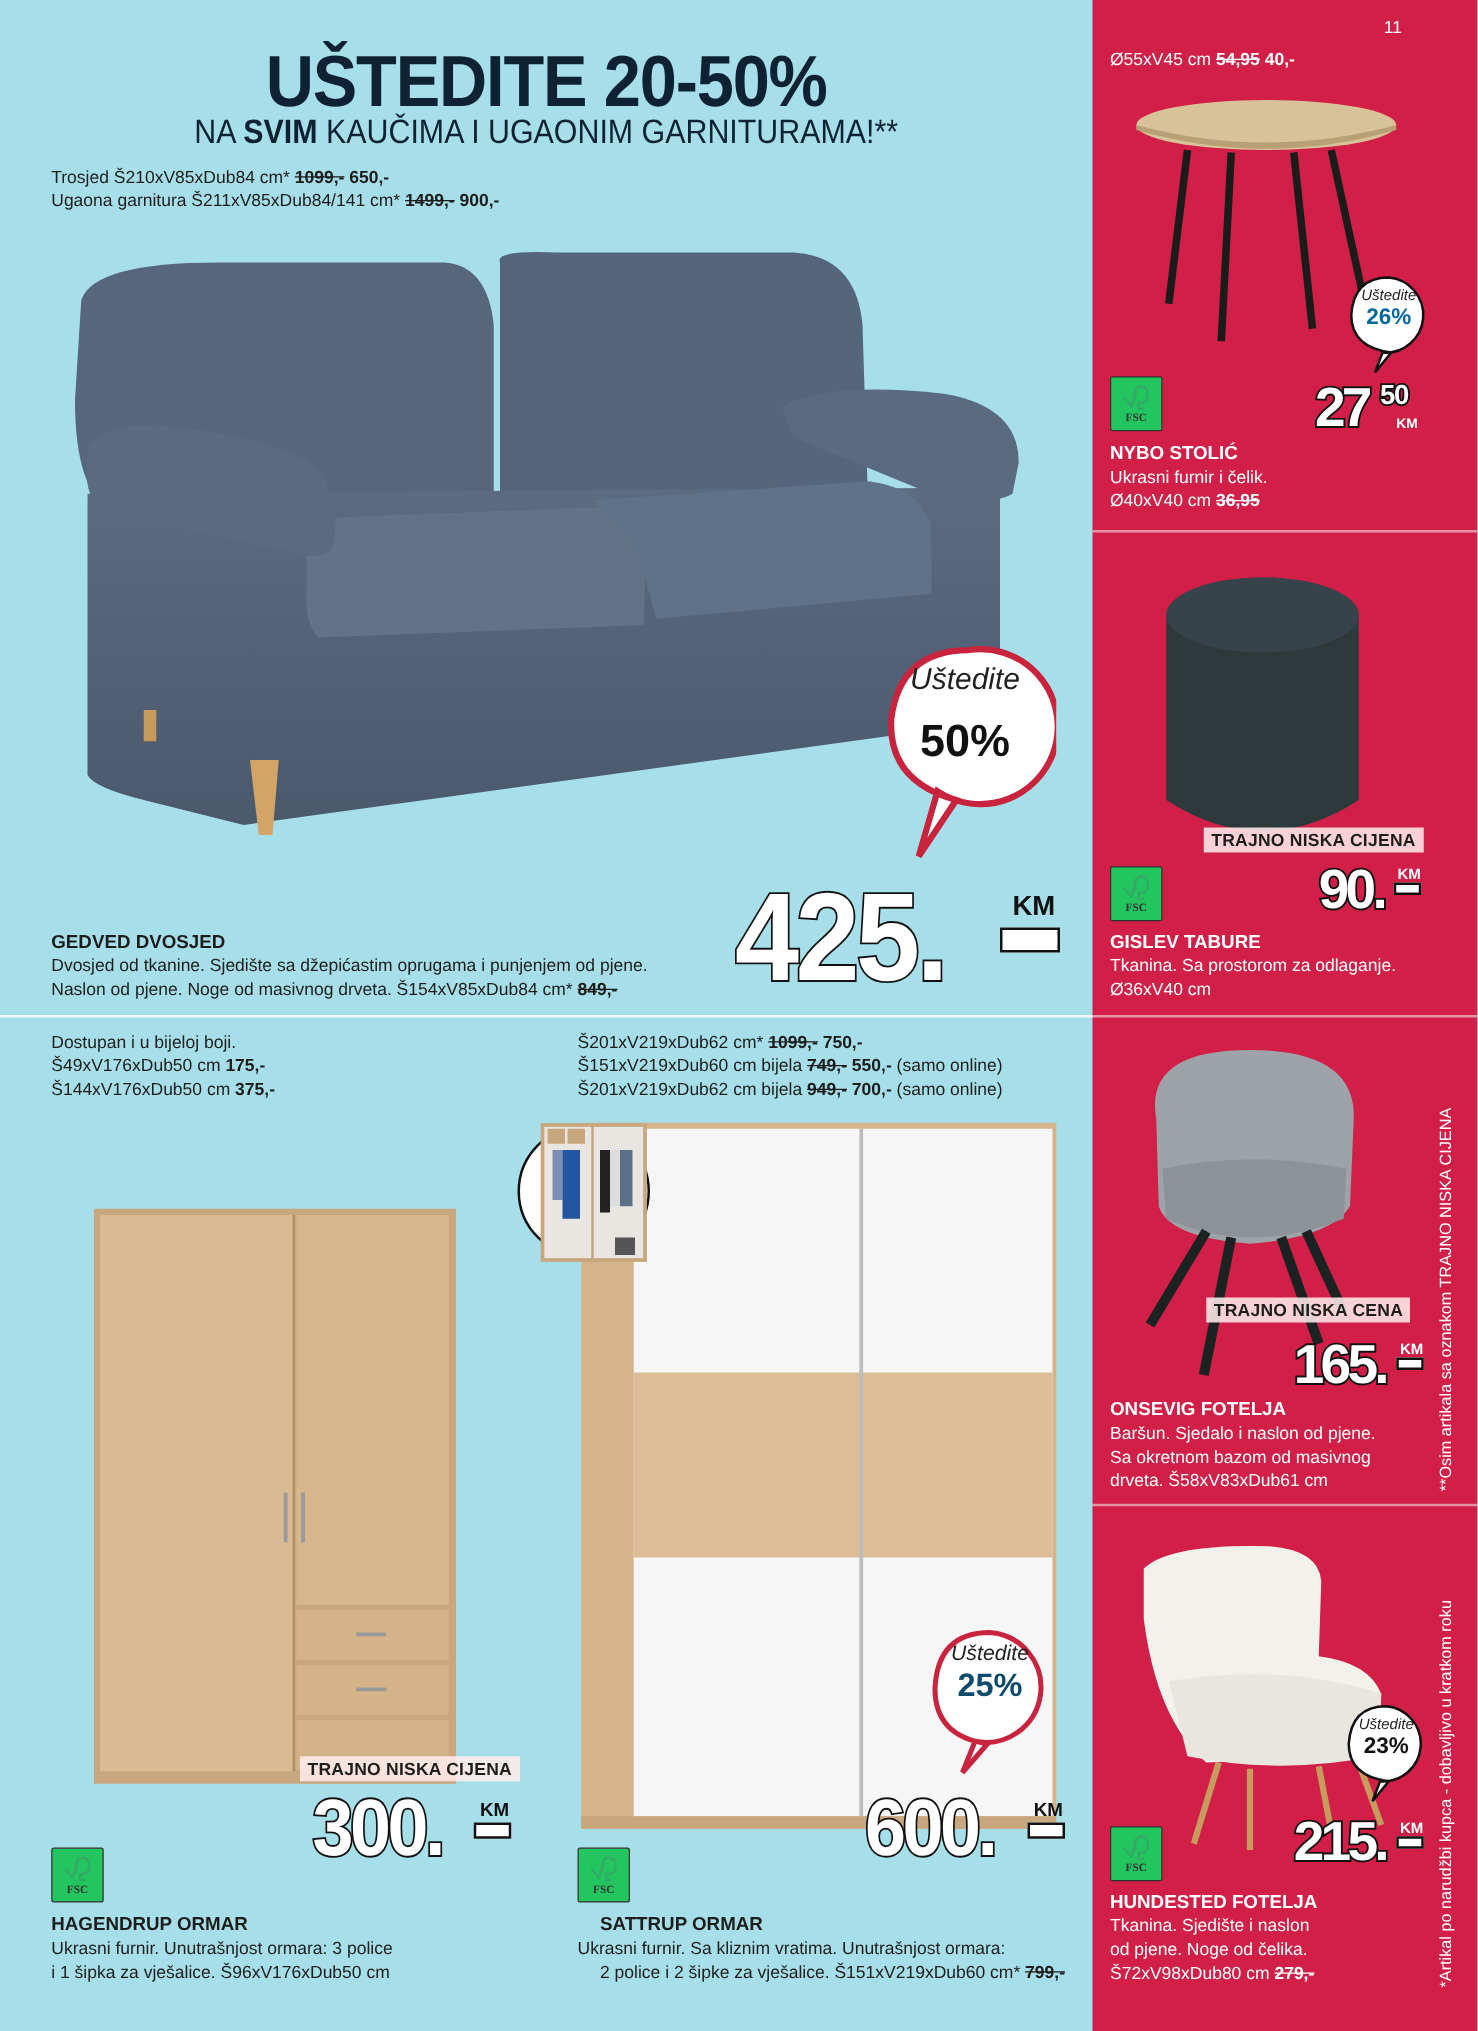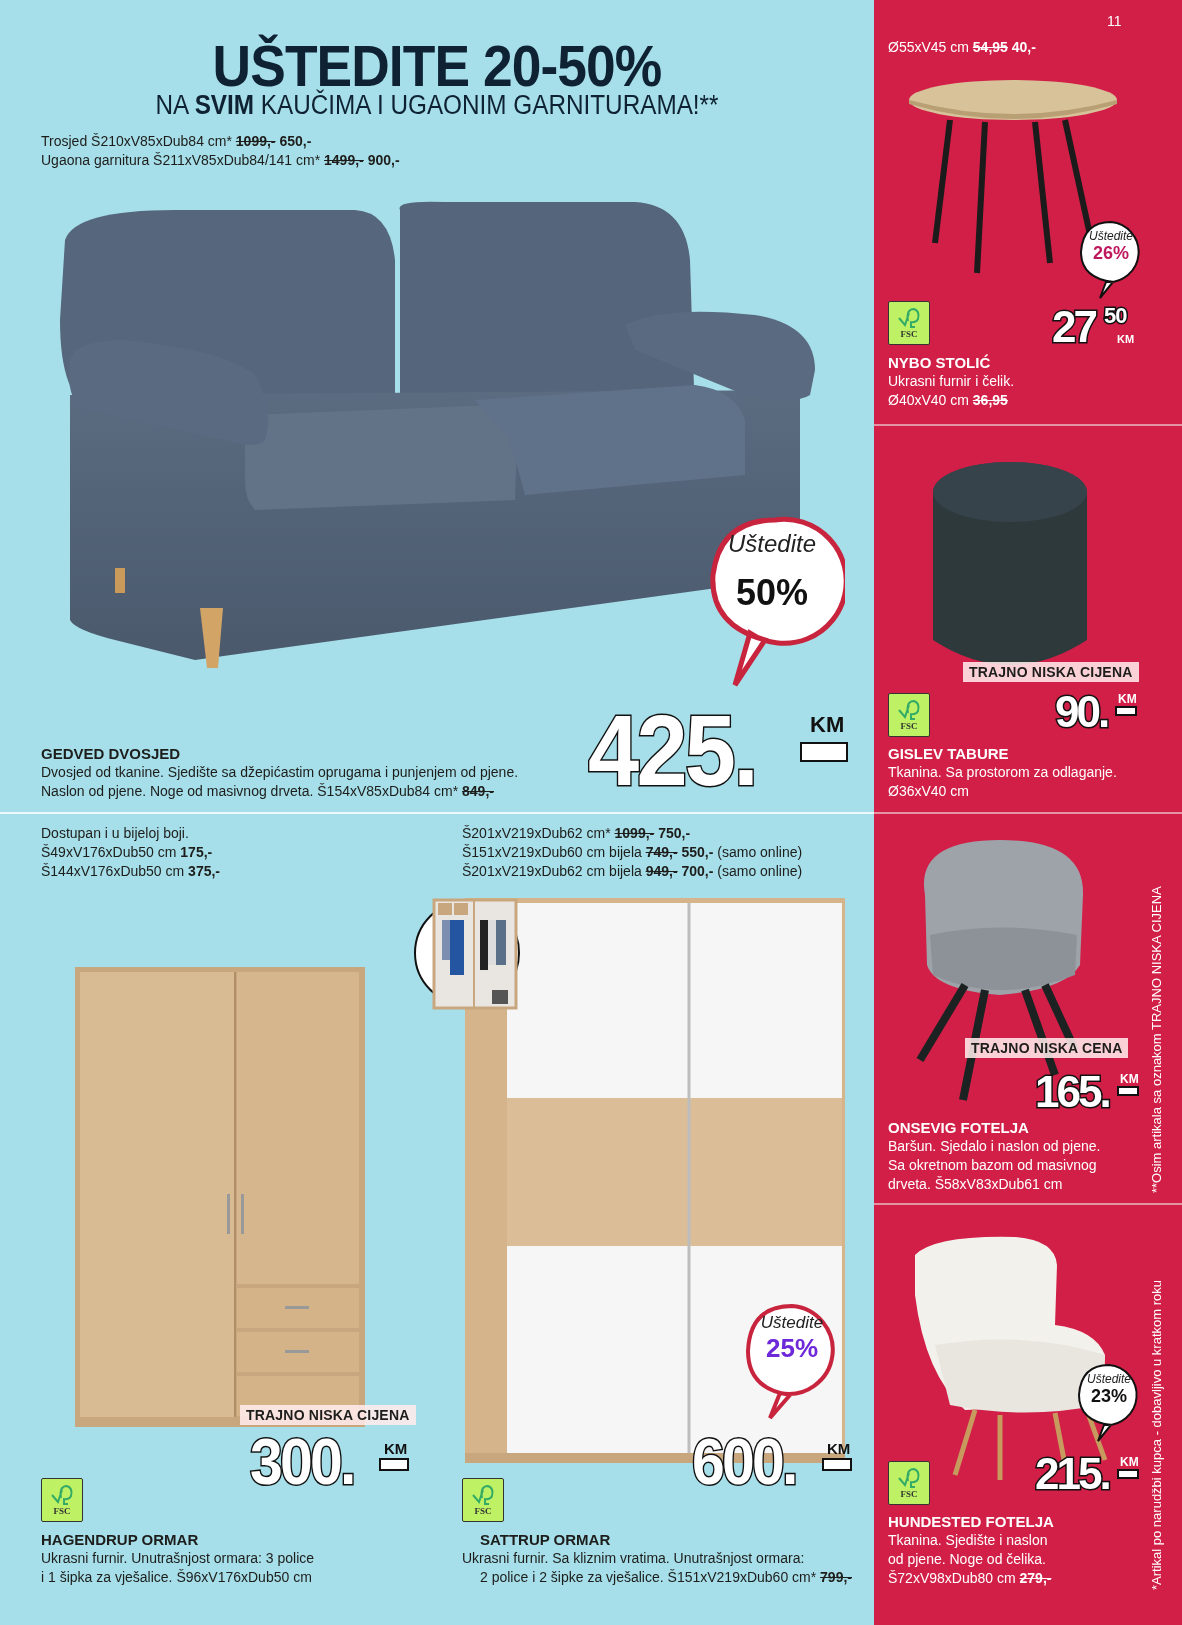--- a/index.html
+++ b/index.html
@@ -25,21 +25,21 @@
   .km { position: absolute; font-weight: 700; font-size: 13px; color: #111; }
   .km.w { color: #fff; }
   .dash { position: absolute; background: #fff; border: 2px solid #111; }
 
   .badge { position: absolute; background: rgba(255,235,235,.88); color: #1d1d1b; font-weight: 700; font-size: 14px; padding: 2px 6px; letter-spacing: .2px; }
 
   .bubble { position: absolute; background: #fff; border-radius: 50%; text-align: center; }
   .bubble .b1 { font-style: italic; display:block; }
   .bubble .b2 { font-weight: 700; display:block; }
 
-  .fsc { position: absolute; width: 42px; height: 44px; background: #bef264; border: 1.5px solid #333; border-radius: 2px; text-align: center; }
+  .fsc { position: absolute; width: 42px; height: 44px; background: #22c55e; border: 1.5px solid #333; border-radius: 2px; text-align: center; }
   .fsc .tree { display:block; margin: 3px auto 0; width: 26px; height: 24px; }
   .fsc .lbl { font-family: "Liberation Serif", serif; font-size: 9px; font-weight: 700; color: #333; display:block; line-height: 10px; }
 
   .vtext { position: absolute; color: #fff; font-size: 13px; white-space: nowrap; transform-origin: left top; transform: rotate(-90deg); }
 
   .pagenum { position: absolute; left: 1107px; top: 13px; color: #fff; font-size: 14px; }
 </style>
 </head>
 <body>
 
@@ -154,21 +154,21 @@
     <rect x="76" y="25" width="8" height="45" fill="#ddd"></rect>
     <rect x="84" y="25" width="10" height="45" fill="#5a6f88"></rect>
   <rect x="80" y="95" width="16" height="14" fill="#555"></rect>
 </svg>
 
 <svg class="abs" style="left:742px;top:1303px" width="100" height="120">
   <path d="M50 3 A44 44 0 1 1 38 90 L28 115 L48 92 Q6 86 6 48 Q8 3 50 3 Z" fill="#fff" stroke="#c8243e" stroke-width="4"></path>
 </svg>
 <div class="bubble" style="left:748px;top:1313px;width:88px;background:transparent">
   <span class="b1" style="font-size:17px;color:#222">Uštedite</span>
-  <span class="b2" style="font-size:26px;color:#6d28d9">25%</span>
+  <span class="b2" style="font-size:26px;color:#0c4a6e">25%</span>
 </div>
 
 <div class="price" style="left:692px;top:1430px;font-size:64px;transform:scaleX(.92);transform-origin:left">600.</div>
 <div class="km" style="left:827px;top:1440px;font-size:15px">KM</div>
 <div class="dash" style="left:822px;top:1458px;width:30px;height:13px"></div>
 
 <div class="fsc" style="left:462px;top:1478px">
   <svg class="tree" viewBox="0 0 26 24">
       <path d="M3 13 L9 20 L13 8 M12 16 Q10 4 18 4 Q24 6 22 14 Q20 18 14 17 M15 17 L15 22 L19 22" stroke="#3a6" stroke-width="2" fill="none"></path>
     </svg>
@@ -185,21 +185,21 @@
   <line x1="45" y1="42" x2="30" y2="165" stroke="#1b1b1b" stroke-width="6"></line>
   <line x1="80" y1="44" x2="72" y2="195" stroke="#1b1b1b" stroke-width="6"></line>
   <line x1="130" y1="44" x2="145" y2="185" stroke="#1b1b1b" stroke-width="6"></line>
   <line x1="160" y1="42" x2="190" y2="180" stroke="#1b1b1b" stroke-width="6"></line>
 </svg>
 <svg class="abs" style="left:1078px;top:220px" width="70" height="80">
   <path d="M33 2 A30 30 0 1 1 28 62 L22 78 L35 62 Q3 58 3 32 Q5 2 33 2 Z" fill="#fff" stroke="#111" stroke-width="2"></path>
 </svg>
 <div class="bubble" style="left:1082px;top:229px;width:58px;background:transparent">
   <span class="b1" style="font-size:12px;color:#222">Uštedite</span>
-  <span class="b2" style="font-size:18px;color:#be185d">26%</span>
+  <span class="b2" style="font-size:18px;color:#0369a1">26%</span>
 </div>
 <div class="price" style="left:1052px;top:305px;font-size:44px">27</div>
 <div class="price" style="left:1104px;top:305px;font-size:22px;letter-spacing:-1px">50</div>
 <div class="km w" style="left:1117px;top:333px;font-size:11px">KM</div>
 
 <div class="fsc" style="left:888px;top:301px">
   <svg class="tree" viewBox="0 0 26 24">
       <path d="M3 13 L9 20 L13 8 M12 16 Q10 4 18 4 Q24 6 22 14 Q20 18 14 17 M15 17 L15 22 L19 22" stroke="#3a6" stroke-width="2" fill="none"></path>
     </svg>
   <span class="lbl">FSC</span>

